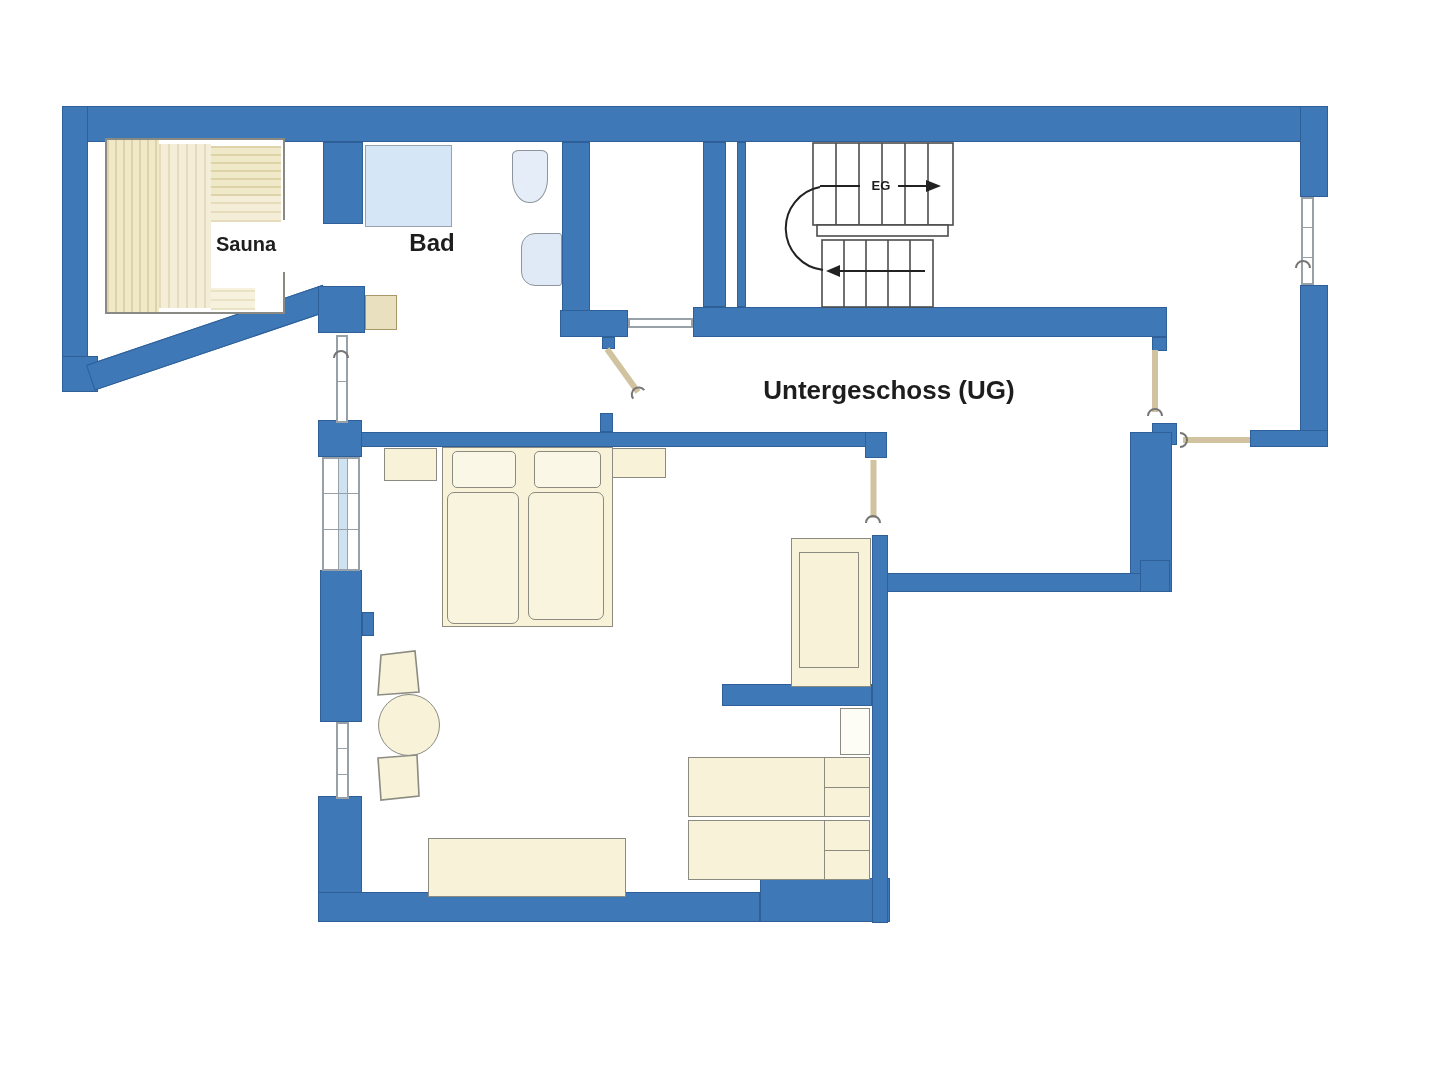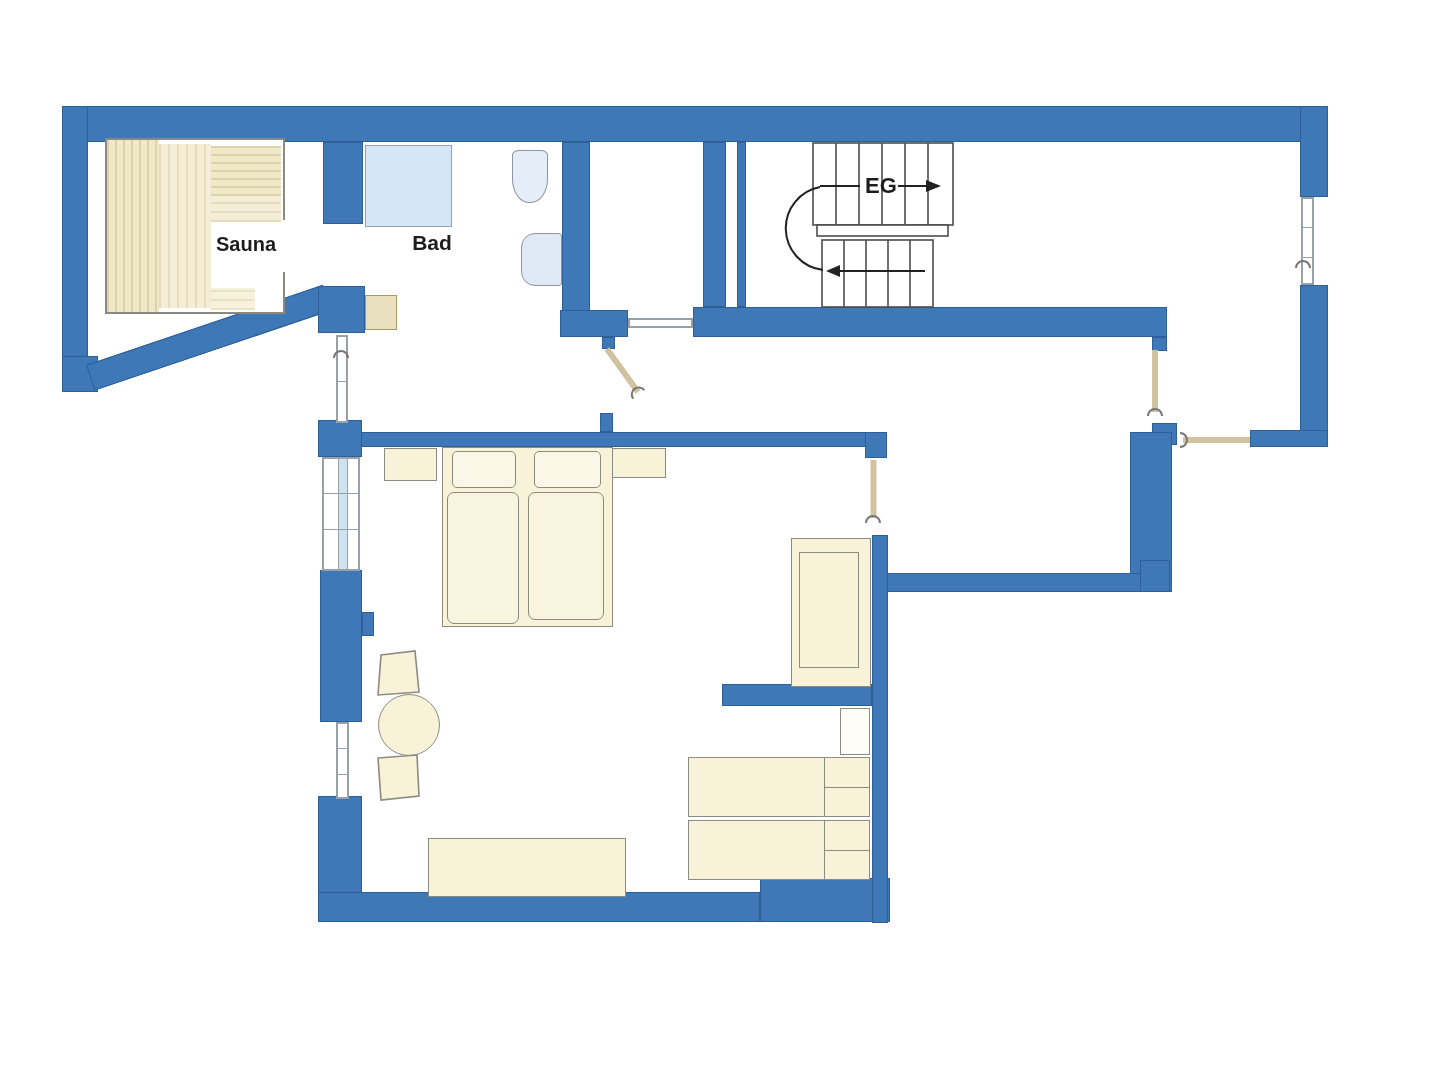--- a/index.html
+++ b/index.html
@@ -149,16 +149,17 @@
       <path d="M-7 -2 A 7 7 0 0 1 7 -2" transform="translate(1178,440) rotate(90)"></path>
       <path d="M-7 -2 A 7 7 0 0 1 7 -2" transform="translate(1303,270)"></path>
     </g>
     <g fill="#f7f2d8" stroke="#8b8b82" stroke-width="1.6">
       <polygon points="381,655 415,651 419,692 378,695"></polygon>
       <polygon points="378,758 417,755 419,796 381,800"></polygon>
     </g>
   </svg>
 
   <div class="lbl" style="left:196px;top:233px;width:100px;font-size:20px;line-height:22px;">Sauna</div>
-  <div class="lbl" style="left:382px;top:232px;width:100px;font-size:21px;line-height:22px;">Bad</div>
-  <div class="lbl" style="left:849px;top:176px;width:64px;font-size:22px;line-height:20px;">EG</div>
+  <div class="lbl" style="left:382px;top:232px;width:100px;font-size:24px;line-height:22px;">Bad</div>
+  <div class="lbl" style="left:849px;top:176px;width:64px;font-size:13px;line-height:20px;">EG</div>
+  <div class="lbl" style="left:739px;top:376px;width:300px;font-size:26px;line-height:29px;">Untergeschoss (UG)</div>
 
 </div>
 
 </body></html>

